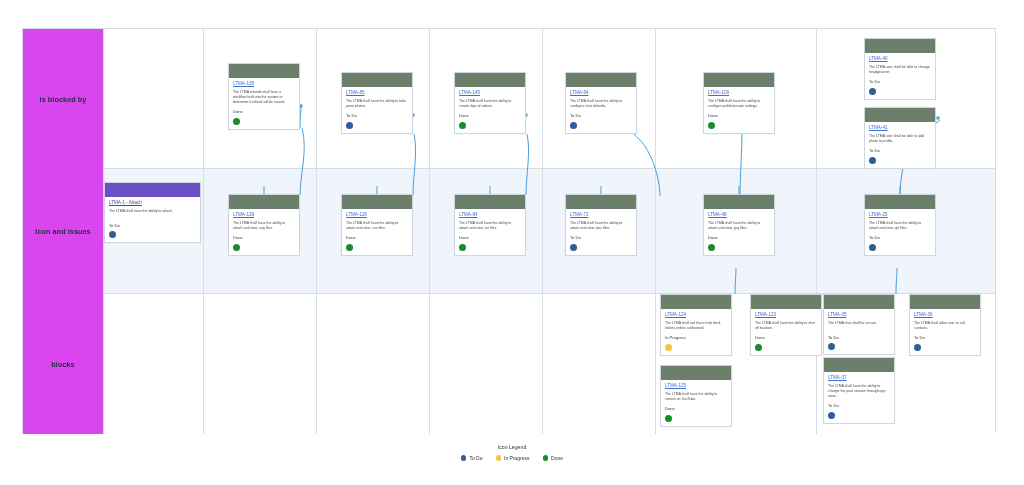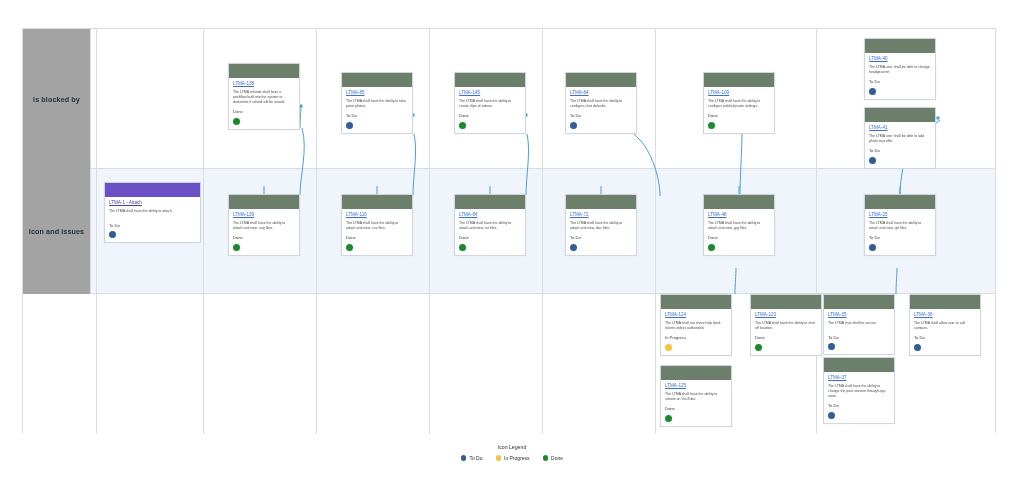--- a/index.html
+++ b/index.html
@@ -33,22 +33,22 @@
     box-sizing: border-box;
     border-bottom: 1px solid #d8dde3;
   }
   .row-band.r0 { top: 0;     height: 140px; background: #ffffff; }
   .row-band.r1 { top: 140px; height: 125px; background: #eff5fa; }
   .row-band.r2 { top: 265px; height: 140px; background: #ffffff; border-bottom: none; }
 
   .row-label {
     position: absolute;
     left: 0;
-    width: 68px;
-    background: #a3a3a3;
+    width: 81px;
+    background: #d946ef;
     box-sizing: border-box;
     border-right: 1px solid #d8dde3;
     display: flex;
     align-items: center;
     justify-content: center;
     font-size: 7.2px;
     font-weight: bold;
     color: #21303d;
     letter-spacing: 0.1px;
     text-align: center;
@@ -189,20 +189,23 @@
     <div class="col-sep" style="left:519px"></div>
     <div class="col-sep" style="left:632px"></div>
     <div class="col-sep" style="left:793px"></div>
 
     <div class="row-label r0">
       <span>is blocked by</span>
     </div>
     <div class="row-label r1">
       <span>Icon and issues</span>
     </div>
+    <div class="row-label r2">
+      <span>blocks</span>
+    </div>
   </div>
 
   <svg class="links">
 
     <path d="M 300 195 C 300 175 308 150 302 128"></path>
     <rect class="arrow-sq" x="299.5" y="104.5" width="3" height="3"></rect>
     <path d="M 300 128 C 300 118 301 112 301 107"></path>
 
     <path d="M 413 195 C 413 175 418 152 414 134"></path>
     <rect class="arrow-sq" x="411.5" y="113.5" width="3" height="3"></rect>

